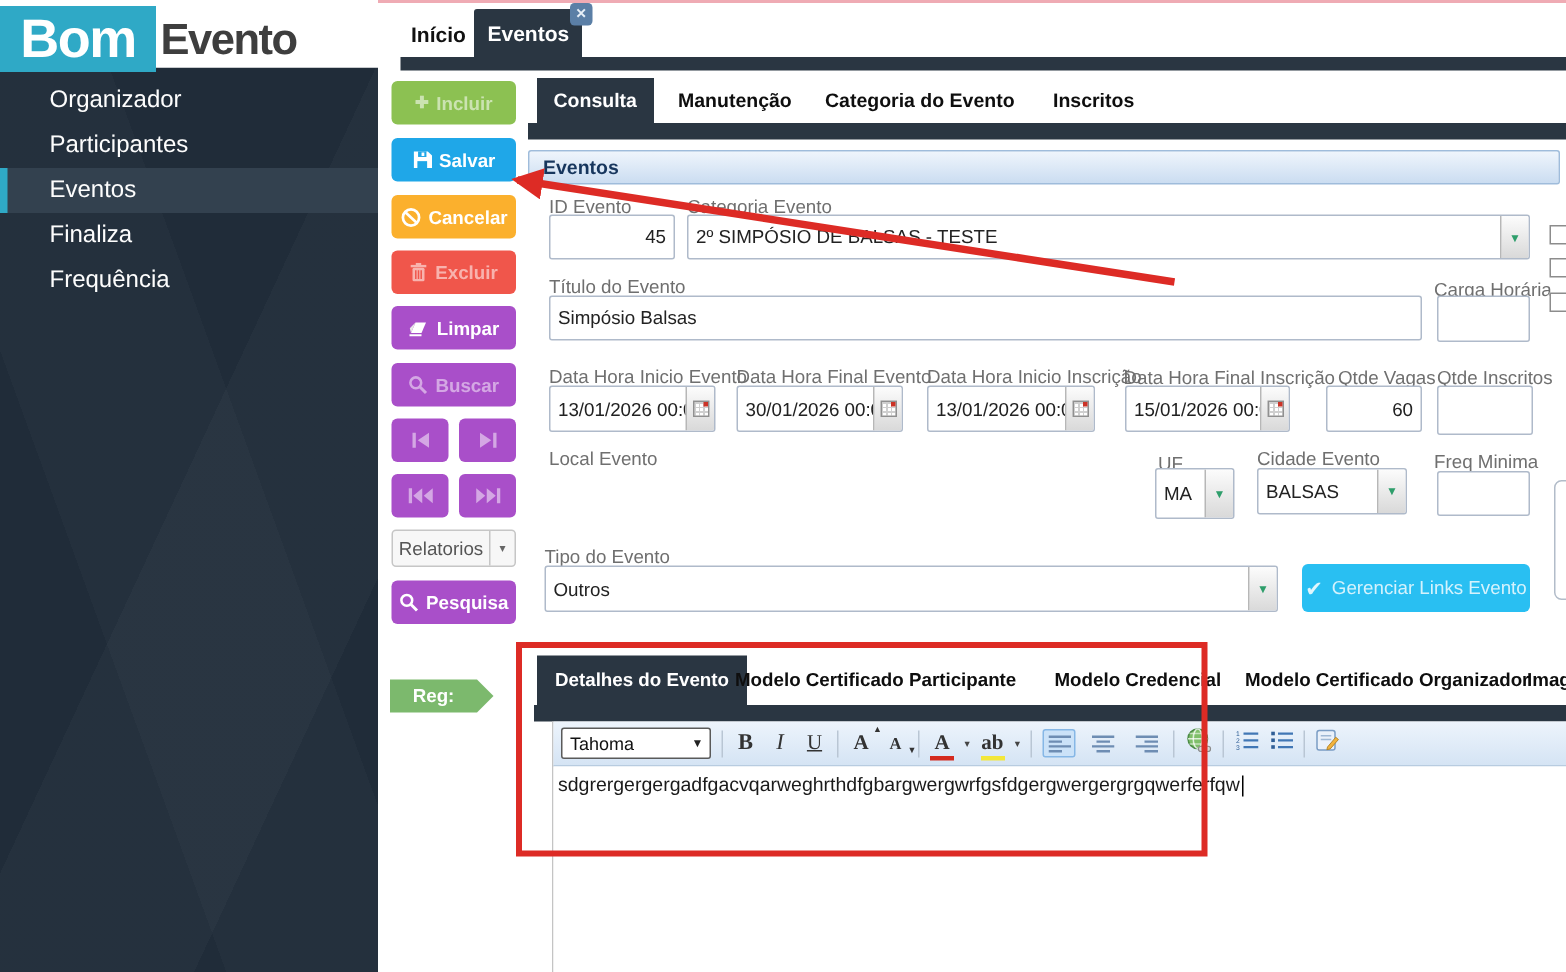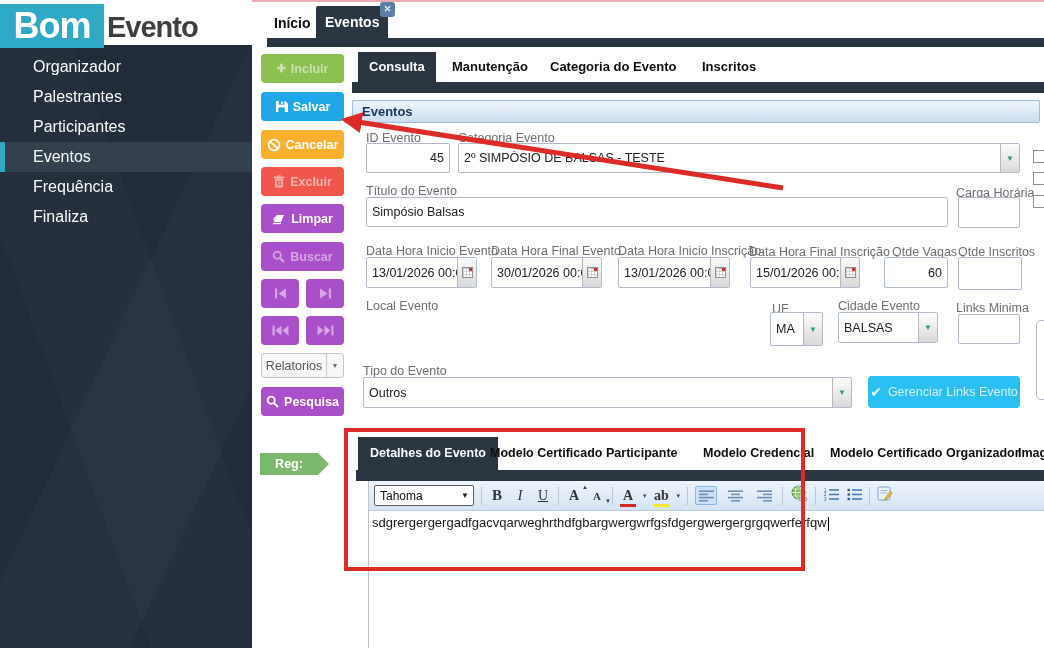--- a/index.html
+++ b/index.html
@@ -133,25 +133,24 @@
   </div>
   <div class="wtab-inicio">Início</div>
   <div class="wtab-eventos">
     <span>Eventos</span>
     <span class="wtab-close">✕</span>
   </div>
   <div class="wtab-bar"></div>
 
   <div class="sidebar">
     <div class="side-item">Organizador</div>
-    <div class="side-item">Palestrantes</div>
     <div class="side-item">Participantes</div>
     <div class="side-item active">Eventos</div>
+    <div class="side-item">Finaliza</div>
     <div class="side-item">Frequência</div>
-    <div class="side-item">Finaliza</div>
   </div>
 
   <div class="abtn b-incluir">
     <span class="txtic" style="font-size:11px;">✚</span>
     <span>Incluir</span>
   </div>
   <div class="abtn b-salvar">
     <svg width="13" height="13" viewBox="0 0 14 14">
         <path d="M1 1 h10 l3 3 v9 H1z" fill="#fff"></path>
         <rect x="4" y="1" width="6" height="4" fill="#1FA7E8"></rect>
@@ -256,21 +255,21 @@
   <div class="lbl" style="left:956px; top:186px;">Carga Horária</div>
   <div class="lbl" style="left:366px; top:244px;">Data Hora Inicio Evento</div>
   <div class="lbl" style="left:491px; top:244px;">Data Hora Final Evento</div>
   <div class="lbl" style="left:618px; top:244px;">Data Hora Inicio Inscrição</div>
   <div class="lbl" style="left:749px; top:245px;">Data Hora Final Inscrição</div>
   <div class="lbl" style="left:882px; top:245px;padding-left:10px;">Qtde Vagas</div>
   <div class="lbl" style="left:958px; top:245px;">Qtde Inscritos</div>
   <div class="lbl" style="left:366px; top:299px;">Local Evento</div>
   <div class="lbl" style="left:772px; top:302px;">UF</div>
   <div class="lbl" style="left:838px; top:299px;">Cidade Evento</div>
-  <div class="lbl" style="left:956px; top:301px;">Links Minima</div>
+  <div class="lbl" style="left:956px; top:301px;">Freq Minima</div>
   <div class="lbl" style="left:363px; top:364px;">Tipo do Evento</div>
 
   <div class="fld num" style="left:366px; top:143px; width:84px; height:30px;">
     <span class="fval">45</span>
   </div>
   <div class="fld" style="left:458px; top:143px; width:562px; height:30px;">
     <span class="fval">2º SIMPÓSIO DE BALSAS - TESTE</span>
     <span class="ddbtn">▼</span>
   </div>
   <div class="cb" style="left:1033px; top:150px;"></div>

